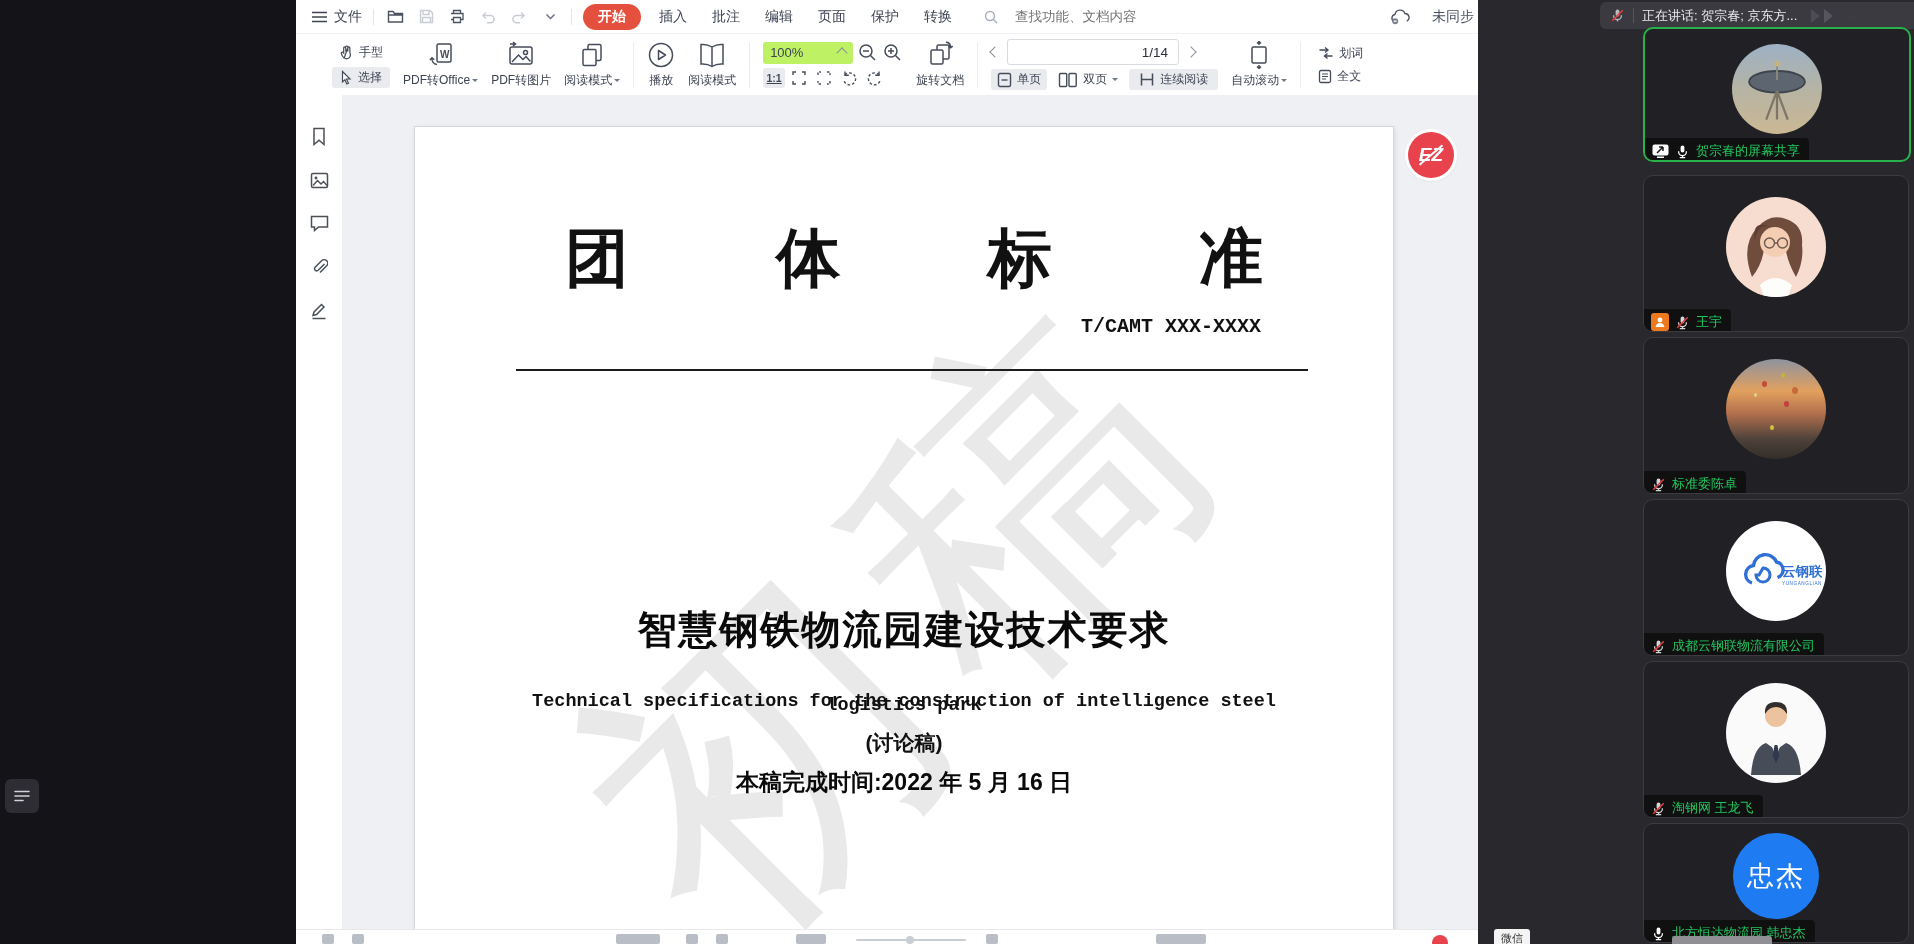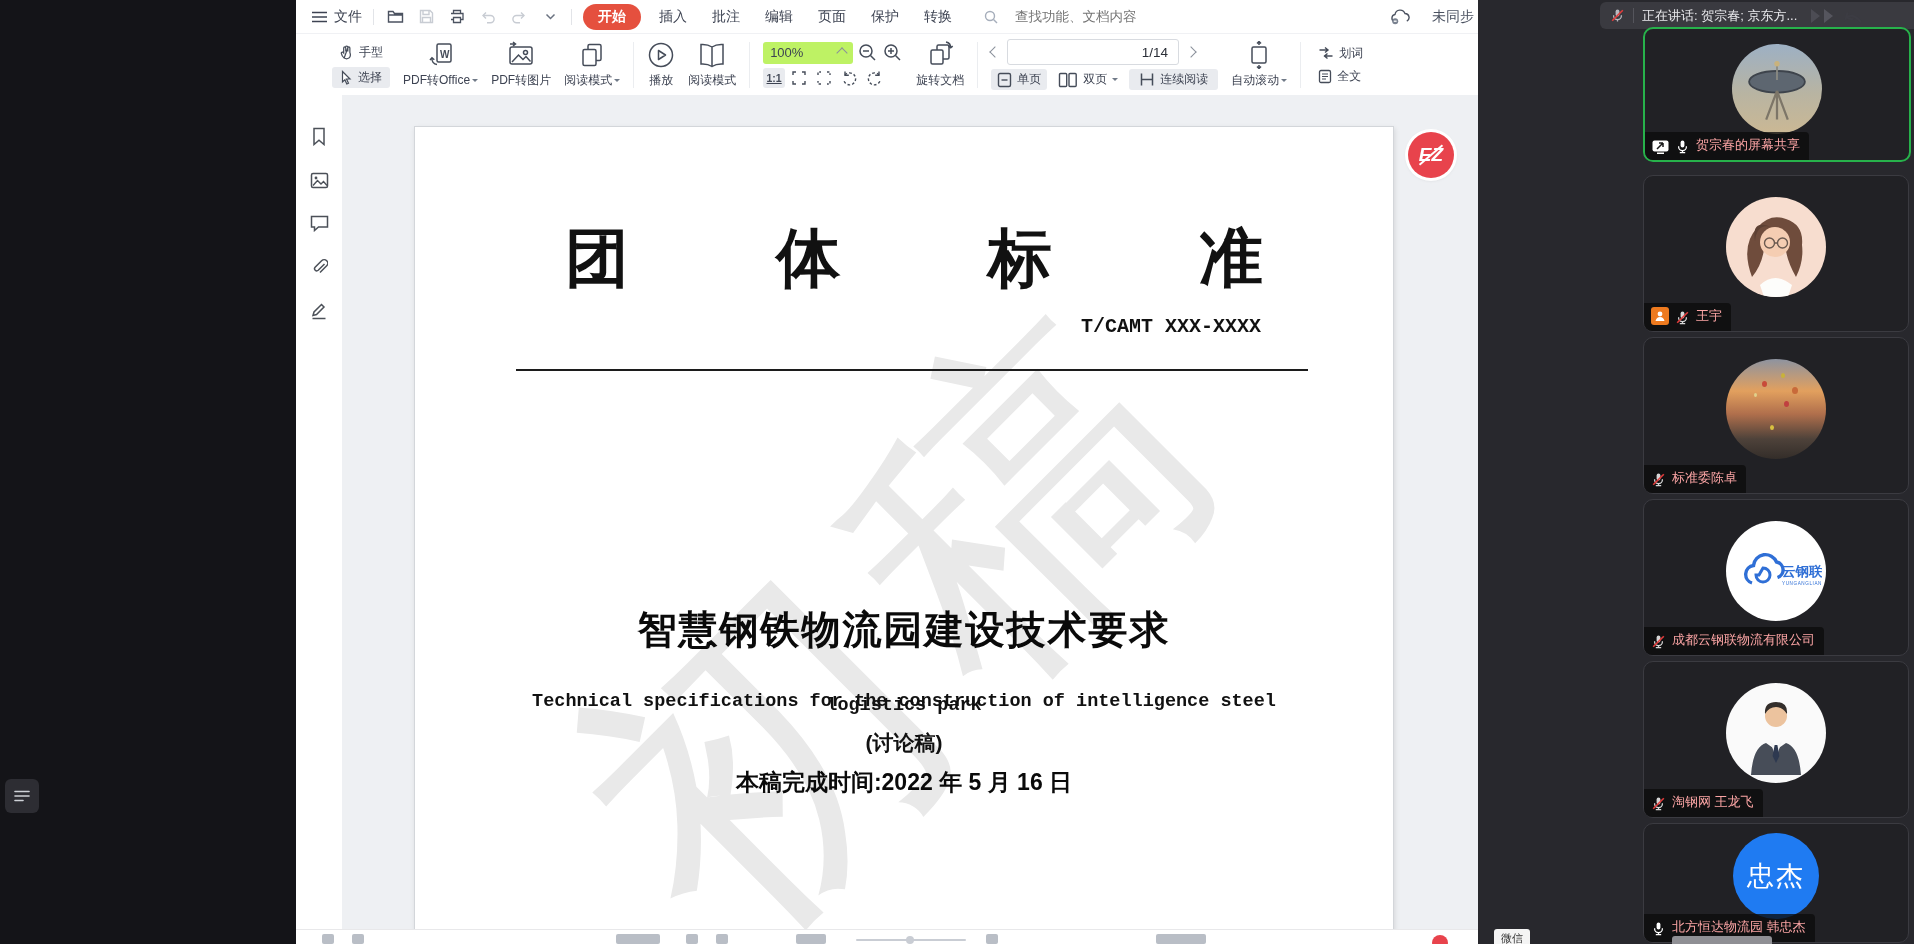--- a/index.html
+++ b/index.html
@@ -82,22 +82,22 @@
   
   #meet{position:absolute;left:1478px;top:0;width:436px;height:944px;background:#28282d;overflow:hidden;}
   .speak-bar{position:absolute;left:122px;top:2px;width:320px;height:27px;background:#3a3a40;
     border-radius:6px 0 0 6px;display:flex;align-items:center;gap:8px;padding:0 2px 0 10px;}
   .speak-bar .sdiv{width:1px;height:15px;background:#55555c;}
   .speak-txt{color:#e9e9ec;font-size:13px;white-space:nowrap;overflow:hidden;max-width:186px;}
   .tile{position:absolute;left:165px;width:264px;background:#212125;border:1px solid #3b3b41;border-radius:10px;cursor:pointer;}
   .tile.active{border:2px solid #27b24b;}
   .avatar{position:absolute;left:50%;top:46%;transform:translate(-50%,-50%);width:100px;height:100px;
     border-radius:50%;overflow:hidden;}
-  .tile-label{position:absolute;left:0;bottom:0;background:rgba(12,12,12,.78);display:flex;align-items:flex-end;
-    gap:6px;padding:4px 9px 6px 7px;font-size:13px;color:#fca5a5;border-radius:0 4px 0 8px;white-space:nowrap;max-width:256px;overflow:hidden;}
+  .tile-label{position:absolute;left:0;bottom:0;background:rgba(12,12,12,.78);display:flex;align-items:center;
+    gap:6px;padding:4px 9px 0 7px;font-size:13px;color:#22c55e;border-radius:0 4px 0 8px;white-space:nowrap;max-width:256px;overflow:hidden;}
   .badge-orange{width:18px;height:18px;border-radius:3px;background:#ee7a1f;display:flex;align-items:center;justify-content:center;}
   .av-init{width:100%;height:100%;background:#1f7bf2;display:flex;align-items:center;justify-content:center;
     color:#fff;font-size:27px;letter-spacing:2px;}
   .av-sat{width:100%;height:100%;background:linear-gradient(#9db0c4 0%,#b8b4a2 55%,#cbb894 100%);}
   .av-girl{width:100%;height:100%;background:#f7ddcf;}
   .av-sun{width:100%;height:100%;background:linear-gradient(#8d93a0 0%,#e2a05e 32%,#b06f4c 55%,#4e423a 80%,#332d29 100%);position:relative;}
   .av-logo{width:100%;height:100%;background:#fff;display:flex;flex-direction:column;align-items:center;justify-content:center;}
   .av-man{width:100%;height:100%;background:#fafafa;}
   .balloon{position:absolute;border-radius:50%;}
   .wechat{position:absolute;left:16px;top:929px;background:#f4f4f4;border-radius:3px 3px 0 0;

